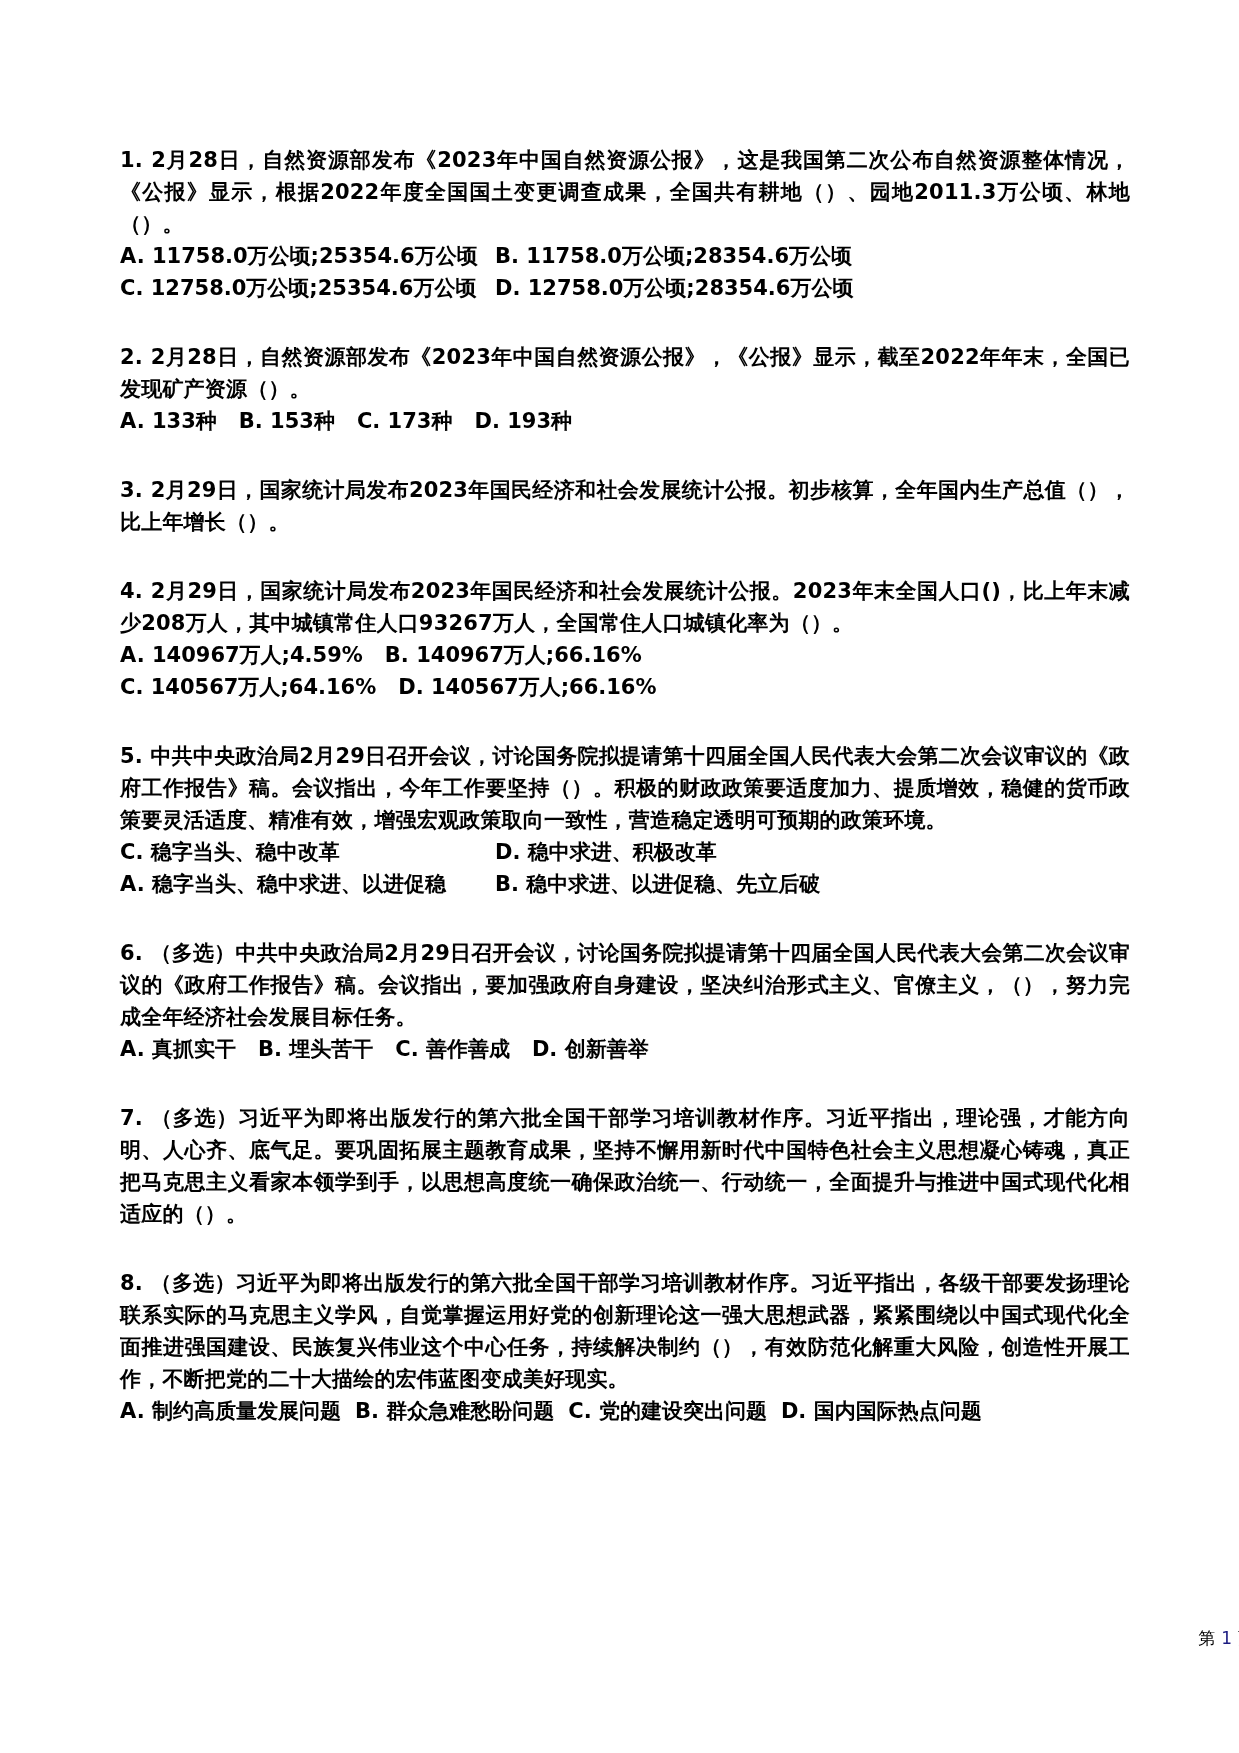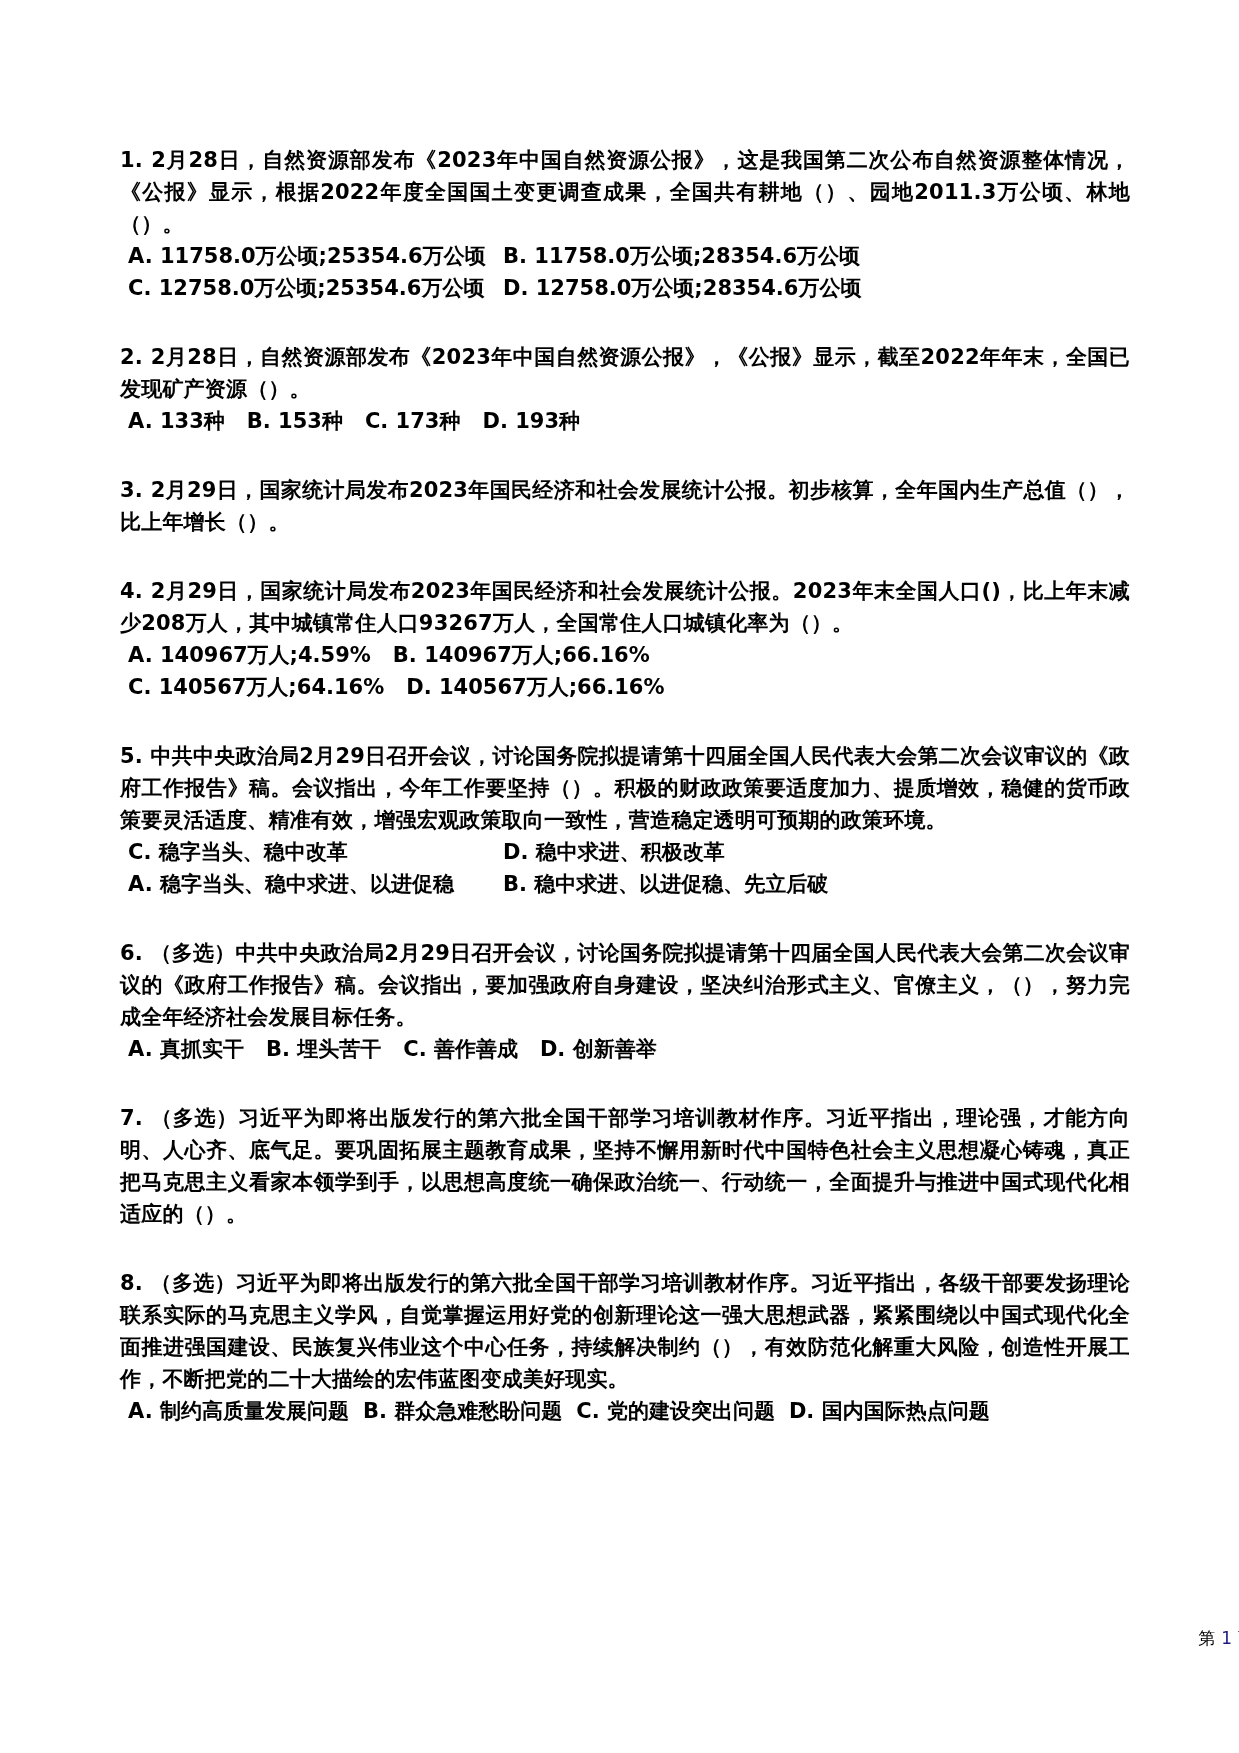--- a/index.html
+++ b/index.html
@@ -3,21 +3,21 @@
 <meta charset="utf-8">
 <style>
   html, body { margin: 0; padding: 0; background: #ffffff; }
   body { width: 1239px; height: 1753px; position: relative; overflow: hidden;
          font-family: "DejaVu Sans", "Liberation Sans", sans-serif; color: #000; }
   .page { position: absolute; left: 120px; top: 144px; width: 1010px; }
   .question { margin: 0 0 37px 0; }
   .stem { font-size: 21px; font-weight: bold; line-height: 32px; letter-spacing: 0.2px;
           text-align: justify; margin: 0; }
   .options { margin: 0; }
-  .opt-row { font-size: 21px; font-weight: bold; line-height: 32px; white-space: nowrap; margin-left: 8px; }
+  .opt-row { font-size: 21px; font-weight: bold; line-height: 32px; white-space: nowrap; }
   .opt { display: inline-block; margin-right: 22px; }
   .opt-grid .opt { width: 375px; margin-right: 0; }
   .footer { position: absolute; top: 1626px; left: 16px; width: 1239px; text-align: right;
             font-size: 17px; line-height: 24px; }
   .footer .num { color: #1a1a80; margin: 0 6px; }
 </style>
 </head>
 <body>
 
 <div class="page">

